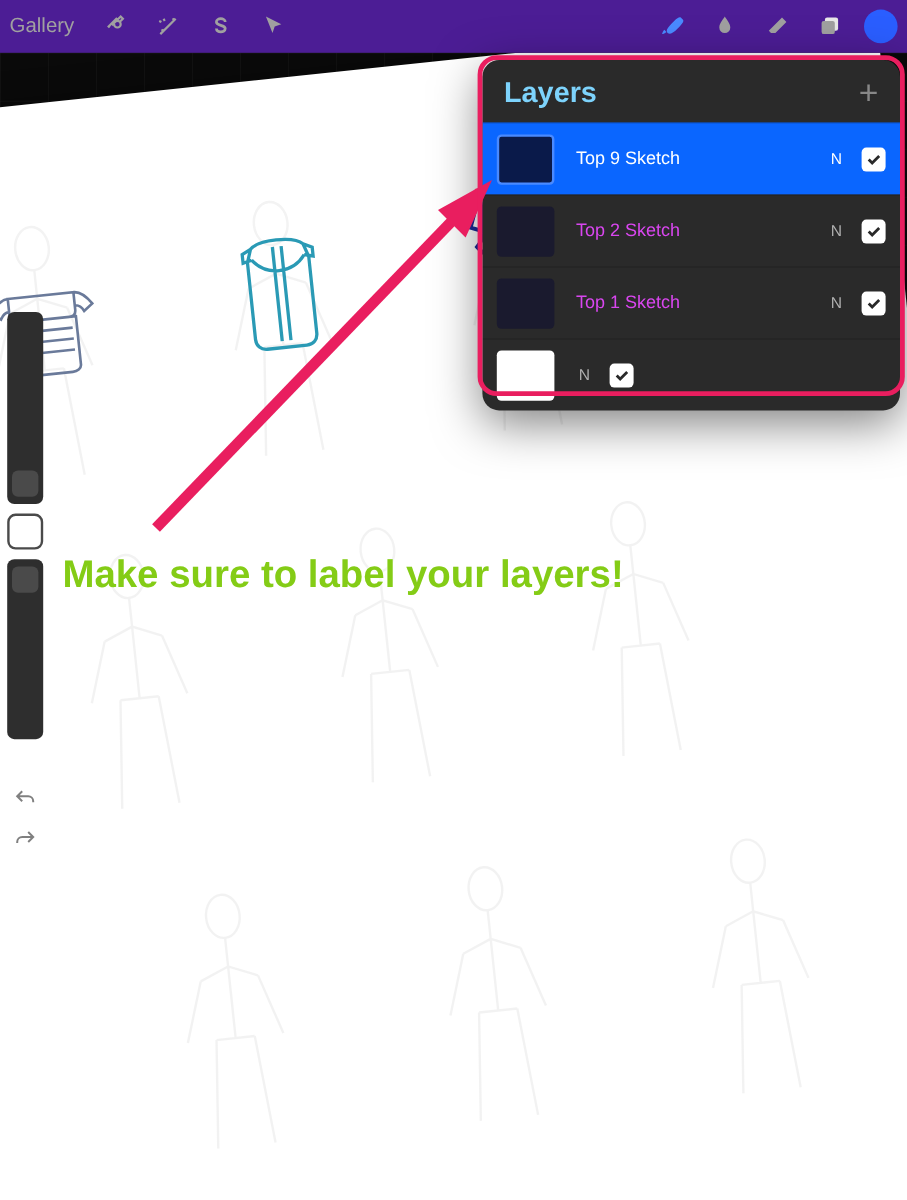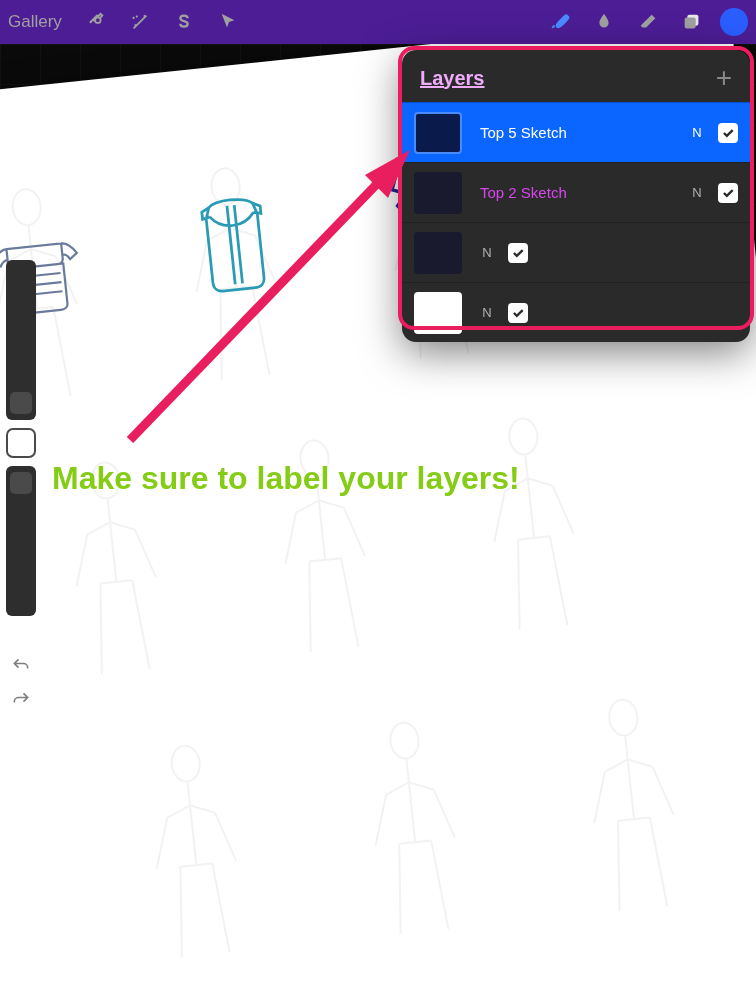--- a/index.html
+++ b/index.html
@@ -144,24 +144,23 @@
       z-index: 300;
       pointer-events: none;
     }
     .layers-header {
       display: flex;
       align-items: center;
       justify-content: space-between;
       padding: 14px 18px 10px 18px;
     }
     .layers-title {
-      color: #f0abfc;
-      font-size: 20px;
+      color: #7dd3fc;
+      font-size: 24px;
       font-weight: 600;
-      text-decoration: underline;
     }
     .add-layer {
       color: #888;
       font-size: 28px;
       font-weight: 200;
       cursor: pointer;
       line-height: 1;
     }
     .layer-row {
       display: flex;
@@ -367,21 +366,21 @@
 </div>
 
 <div class="layers-panel">
   <div class="layers-header">
     <div class="layers-title">Layers</div>
     <div class="add-layer">+</div>
   </div>
 
   <div class="layer-row selected">
     <div class="layer-thumb"></div>
-    <div class="layer-name">Top 5 Sketch</div>
+    <div class="layer-name">Top 9 Sketch</div>
     <div class="blend-mode">N</div>
     <div class="checkbox">
         <svg viewBox="0 0 24 24" fill="none" stroke="#2a2a2a" stroke-width="4">
           <path d="M5 12l5 5L20 7"></path>
         </svg>
       </div>
   </div>
 
   <div class="layer-row">
     <div class="layer-thumb"></div>
@@ -389,20 +388,21 @@
     <div class="blend-mode">N</div>
     <div class="checkbox">
         <svg viewBox="0 0 24 24" fill="none" stroke="#2a2a2a" stroke-width="4">
           <path d="M5 12l5 5L20 7"></path>
         </svg>
       </div>
   </div>
 
   <div class="layer-row">
     <div class="layer-thumb"></div>
+    <div class="layer-name">Top 1 Sketch</div>
     <div class="blend-mode">N</div>
     <div class="checkbox">
         <svg viewBox="0 0 24 24" fill="none" stroke="#2a2a2a" stroke-width="4">
           <path d="M5 12l5 5L20 7"></path>
         </svg>
       </div>
   </div>
 
   <div class="layer-row">
     <div class="layer-thumb white"></div>

